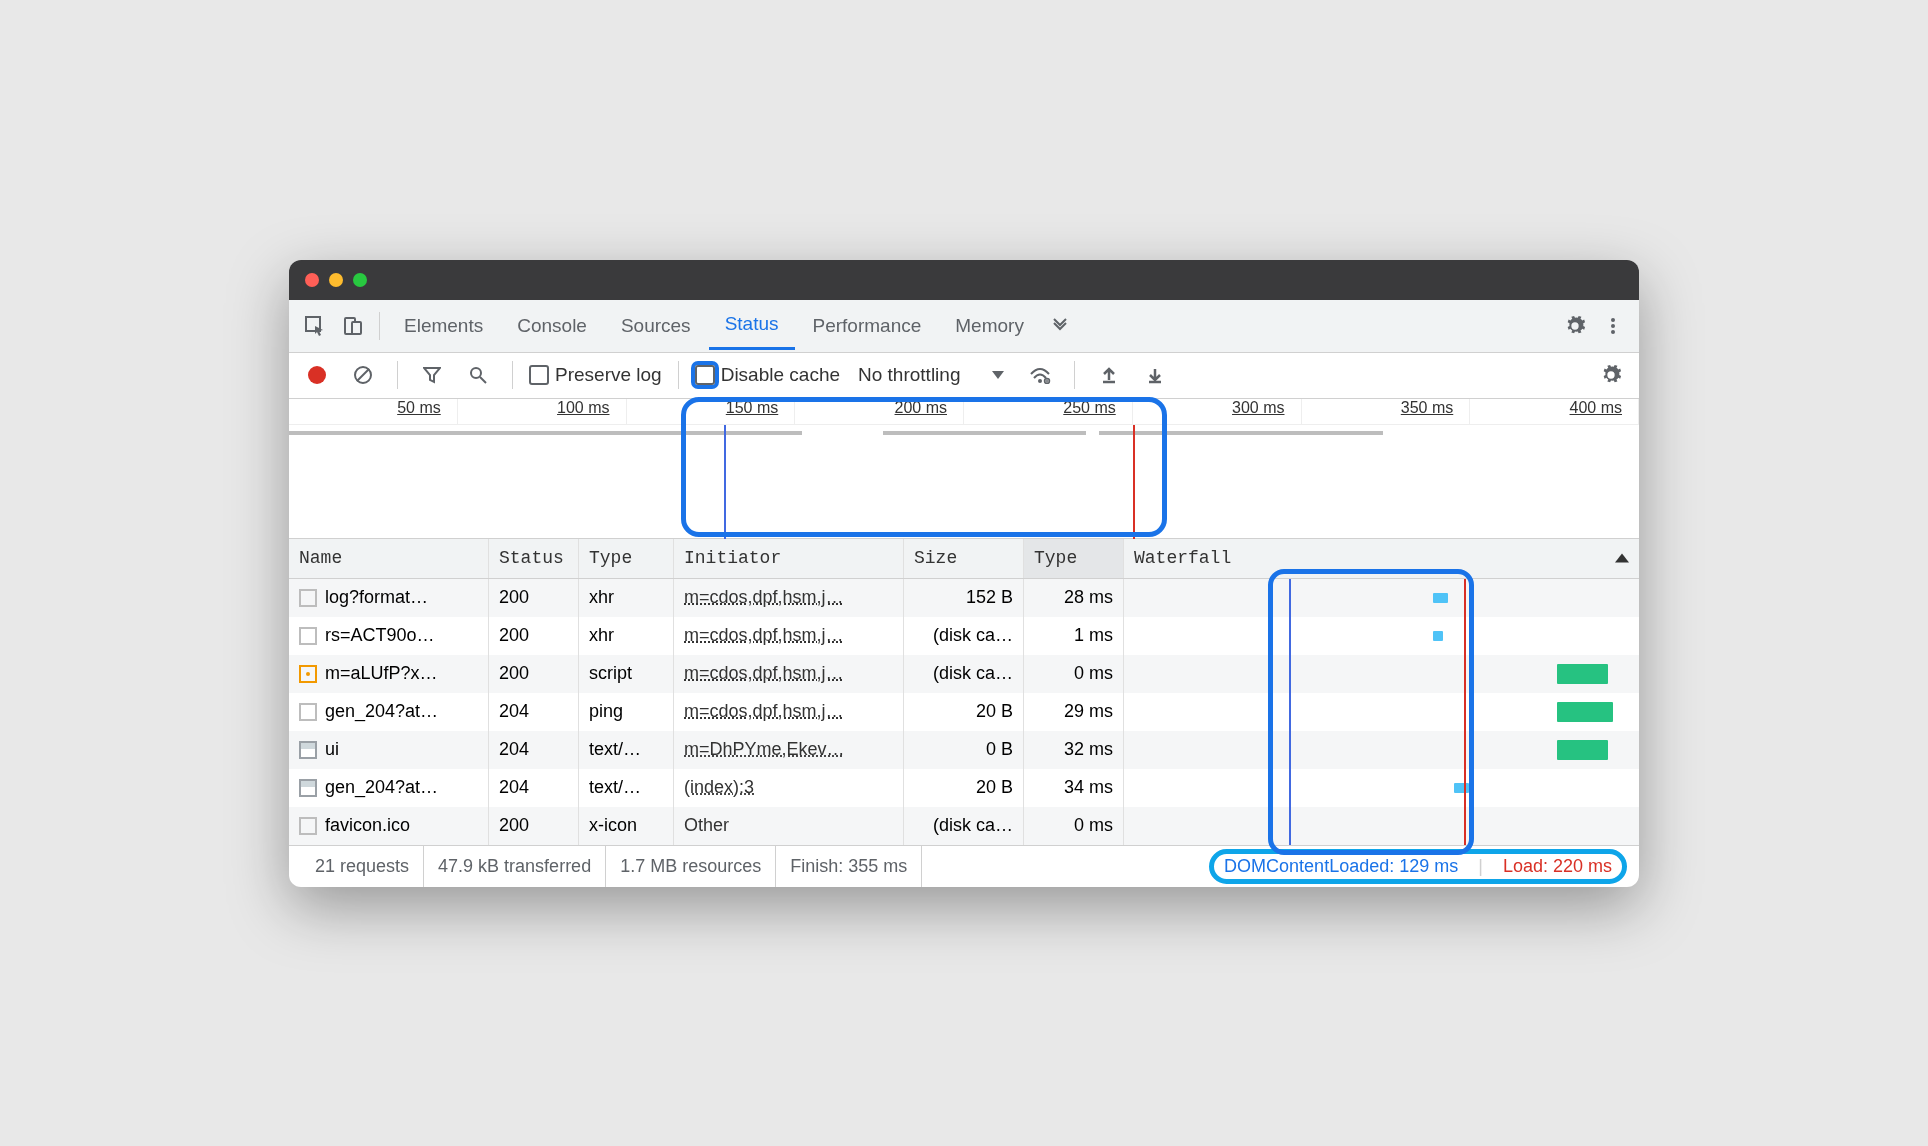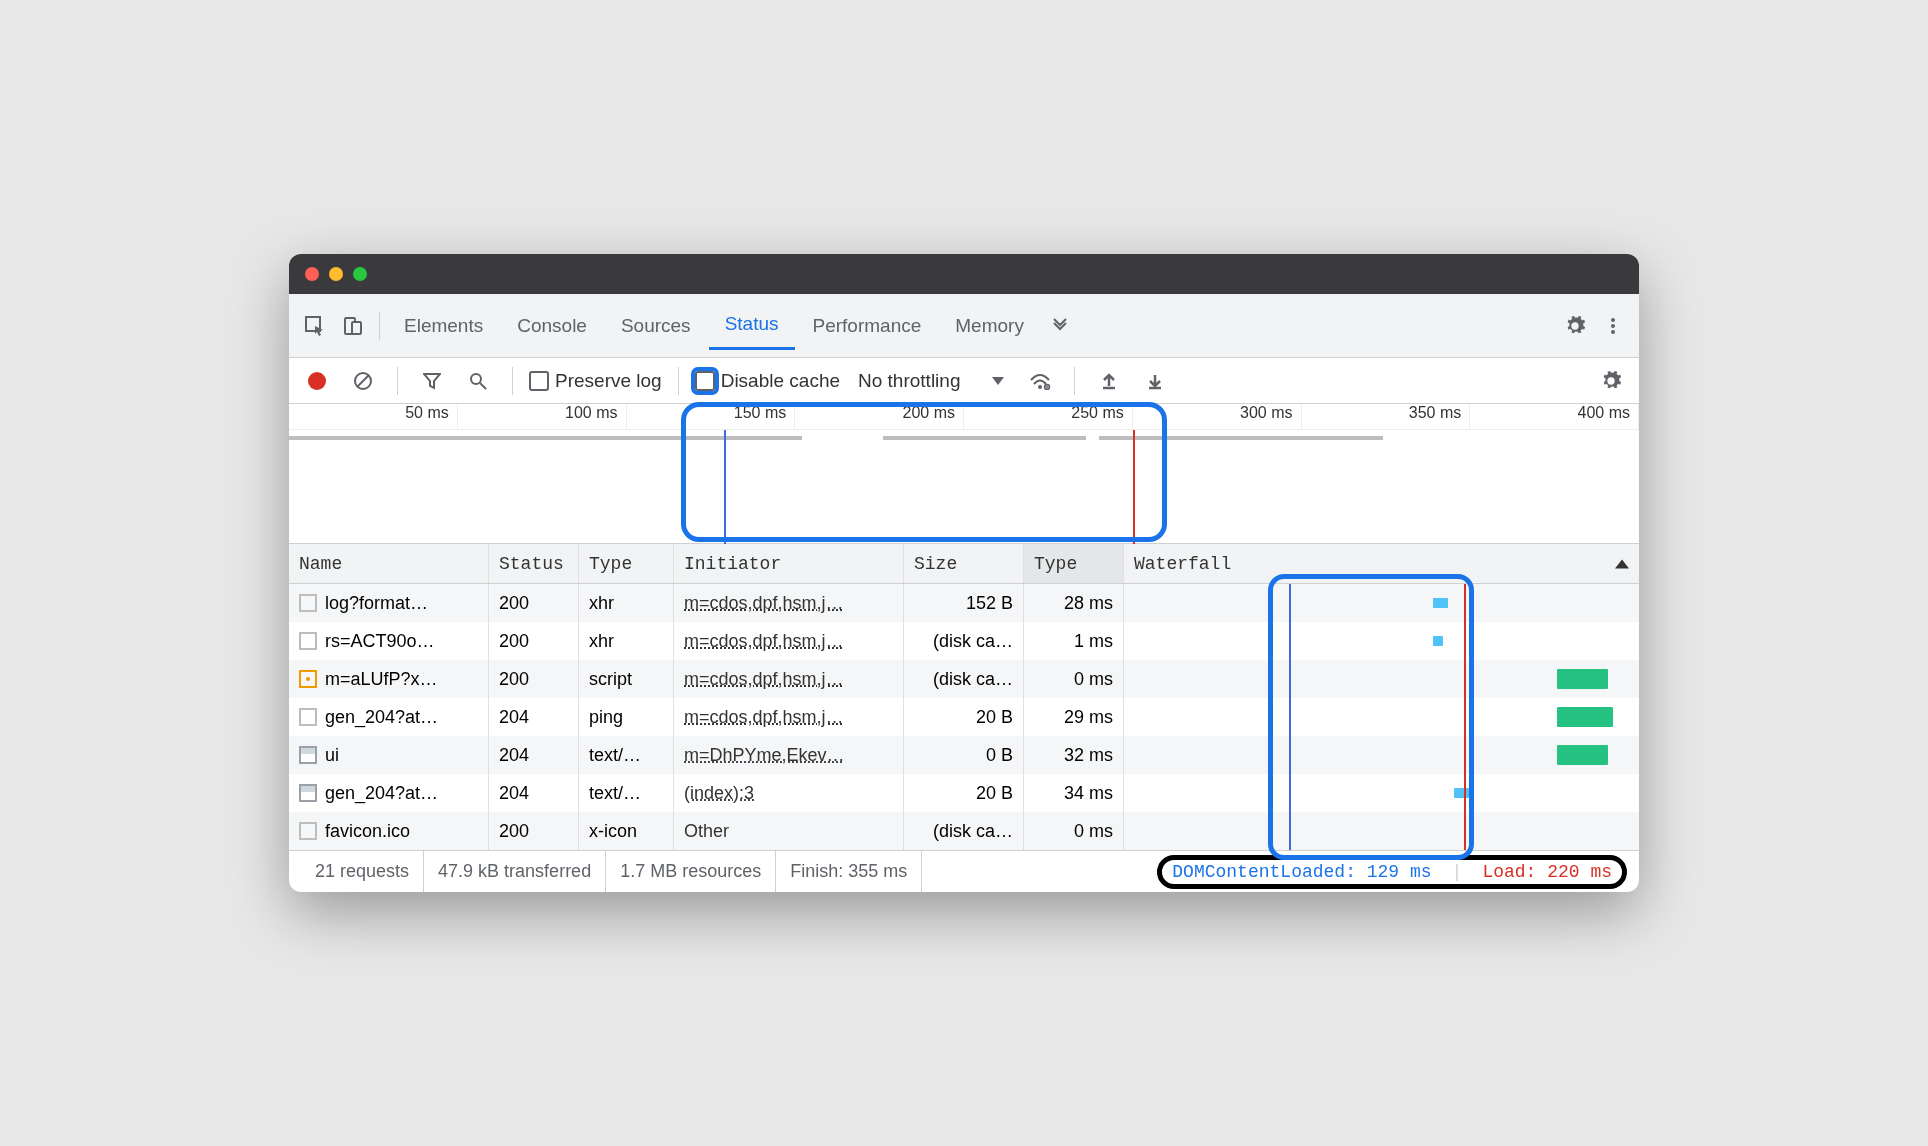--- a/index.html
+++ b/index.html
@@ -43,21 +43,21 @@
     font-size: 17px;
     font-weight: 500;
     pointer-events: none;
   }
   
   .tabs-row {
     display: flex;
     align-items: center;
     background: #f1f3f4;
     border-bottom: 1px solid #d0d0d0;
-    height: 64px;
+    height: 53px;
     padding: 0 8px;
     gap: 2px;
     color: #5f6368;
     font-size: 19px;
   }
   .icon-btn {
     width: 36px; height: 36px;
     display: flex; align-items: center; justify-content: center;
     color: #5f6368;
     cursor: pointer;
@@ -110,22 +110,23 @@
   .tick-row {
     display: flex;
     height: 26px;
     font-size: 16px;
     color: #333;
     border-bottom: 1px solid #eee;
   }
   .tick {
     flex: 1;
     text-align: right;
-    padding-right: 8px;
+    padding-right: 16px;
     border-right: 1px solid #eee;
+    text-decoration: underline;
   }
   .ov-body { position: relative; height: 114px; }
   .ov-line {
     position: absolute; top: 6px; height: 4px; background: #bdbdbd;
   }
   .ov-highlight {
     position: absolute;
     border: 5px solid #1a73e8;
     border-radius: 18px;
   }
@@ -204,27 +205,26 @@
     border-right: 1px solid #d0d0d0;
     height: 100%;
     display: flex;
     align-items: center;
     text-align: center;
   }
   .statusbar .seg:last-child { border-right: none; }
   .dcl { color: #1a73e8; }
   .load { color: #d93025; }
   .status-highlight {
-    border: 5px solid #000000;
+    border: 5px solid #0ea5e9;
     border-radius: 18px;
     padding: 2px 10px;
     display: flex;
     gap: 20px;
     margin-left: auto;
-    font-family: Liberation Mono, monospace;
   }
   svg { display: block; }
 </style>
 </head>
 <body>
 
 <div class="window">
 
   <div class="titlebar">
     <div class="traffic-lights">

